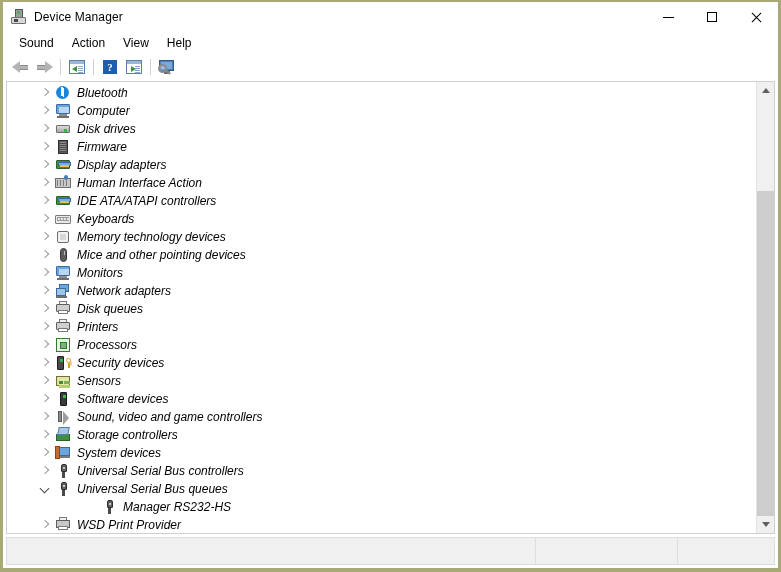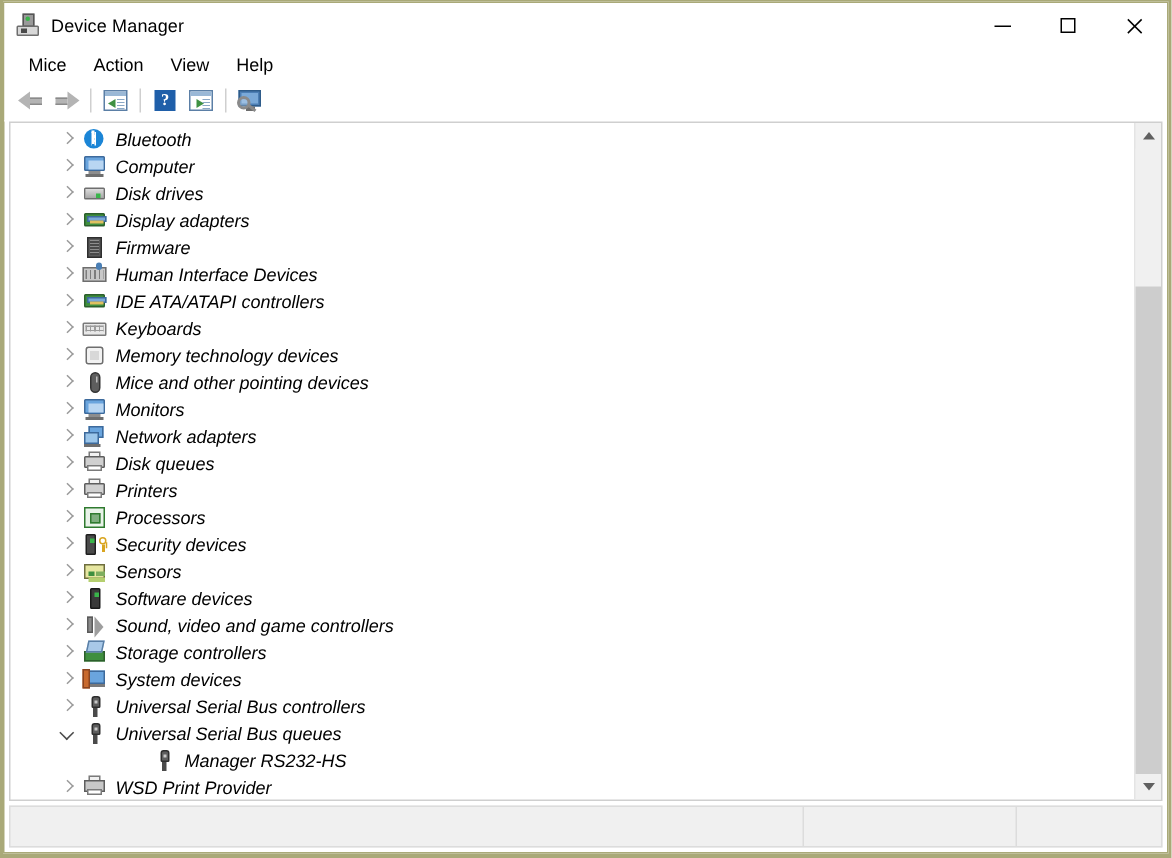--- a/index.html
+++ b/index.html
@@ -283,21 +283,21 @@
       <div class="win-btn">
         <div class="glyph-max"></div>
       </div>
       <div class="win-btn close">
         <div class="glyph-close"></div>
       </div>
     </div>
   </div>
 
   <div class="menubar">
-    <div class="menu-item">Mice</div>
+    <div class="menu-item">Sound</div>
     <div class="menu-item">Action</div>
     <div class="menu-item">View</div>
     <div class="menu-item">Help</div>
   </div>
 
   <div class="toolbar">
     <div class="tb-btn">
       <div class="arrow back">
         <div class="head"></div>
           <div class="shaft"></div>
@@ -365,41 +365,41 @@
           <div class="ticon">
             <div class="ic-disk">
               <div class="ic-disk-led"></div>
             </div>
           </div>
           <div class="tlabel">Disk drives</div>
         </div>
         <div class="trow">
           <div class="chev collapsed"></div>
           <div class="ticon">
+            <div class="ic-chip"></div>
+          </div>
+          <div class="tlabel">Firmware</div>
+        </div>
+        <div class="trow">
+          <div class="chev collapsed"></div>
+          <div class="ticon">
             <div class="ic-card">
               <div class="ic-card-top"></div>
               <div class="ic-card-pin"></div>
             </div>
           </div>
           <div class="tlabel">Display adapters</div>
         </div>
         <div class="trow">
           <div class="chev collapsed"></div>
           <div class="ticon">
-            <div class="ic-chip"></div>
-          </div>
-          <div class="tlabel">Firmware</div>
-        </div>
-        <div class="trow">
-          <div class="chev collapsed"></div>
-          <div class="ticon">
             <div class="ic-hid"></div>
             <div class="ic-hid-j"></div>
           </div>
-          <div class="tlabel">Human Interface Devices</div>
+          <div class="tlabel">Human Interface Action</div>
         </div>
         <div class="trow">
           <div class="chev collapsed"></div>
           <div class="ticon">
             <div class="ic-card">
               <div class="ic-card-top"></div>
               <div class="ic-card-pin"></div>
             </div>
           </div>
           <div class="tlabel">IDE ATA/ATAPI controllers</div>

